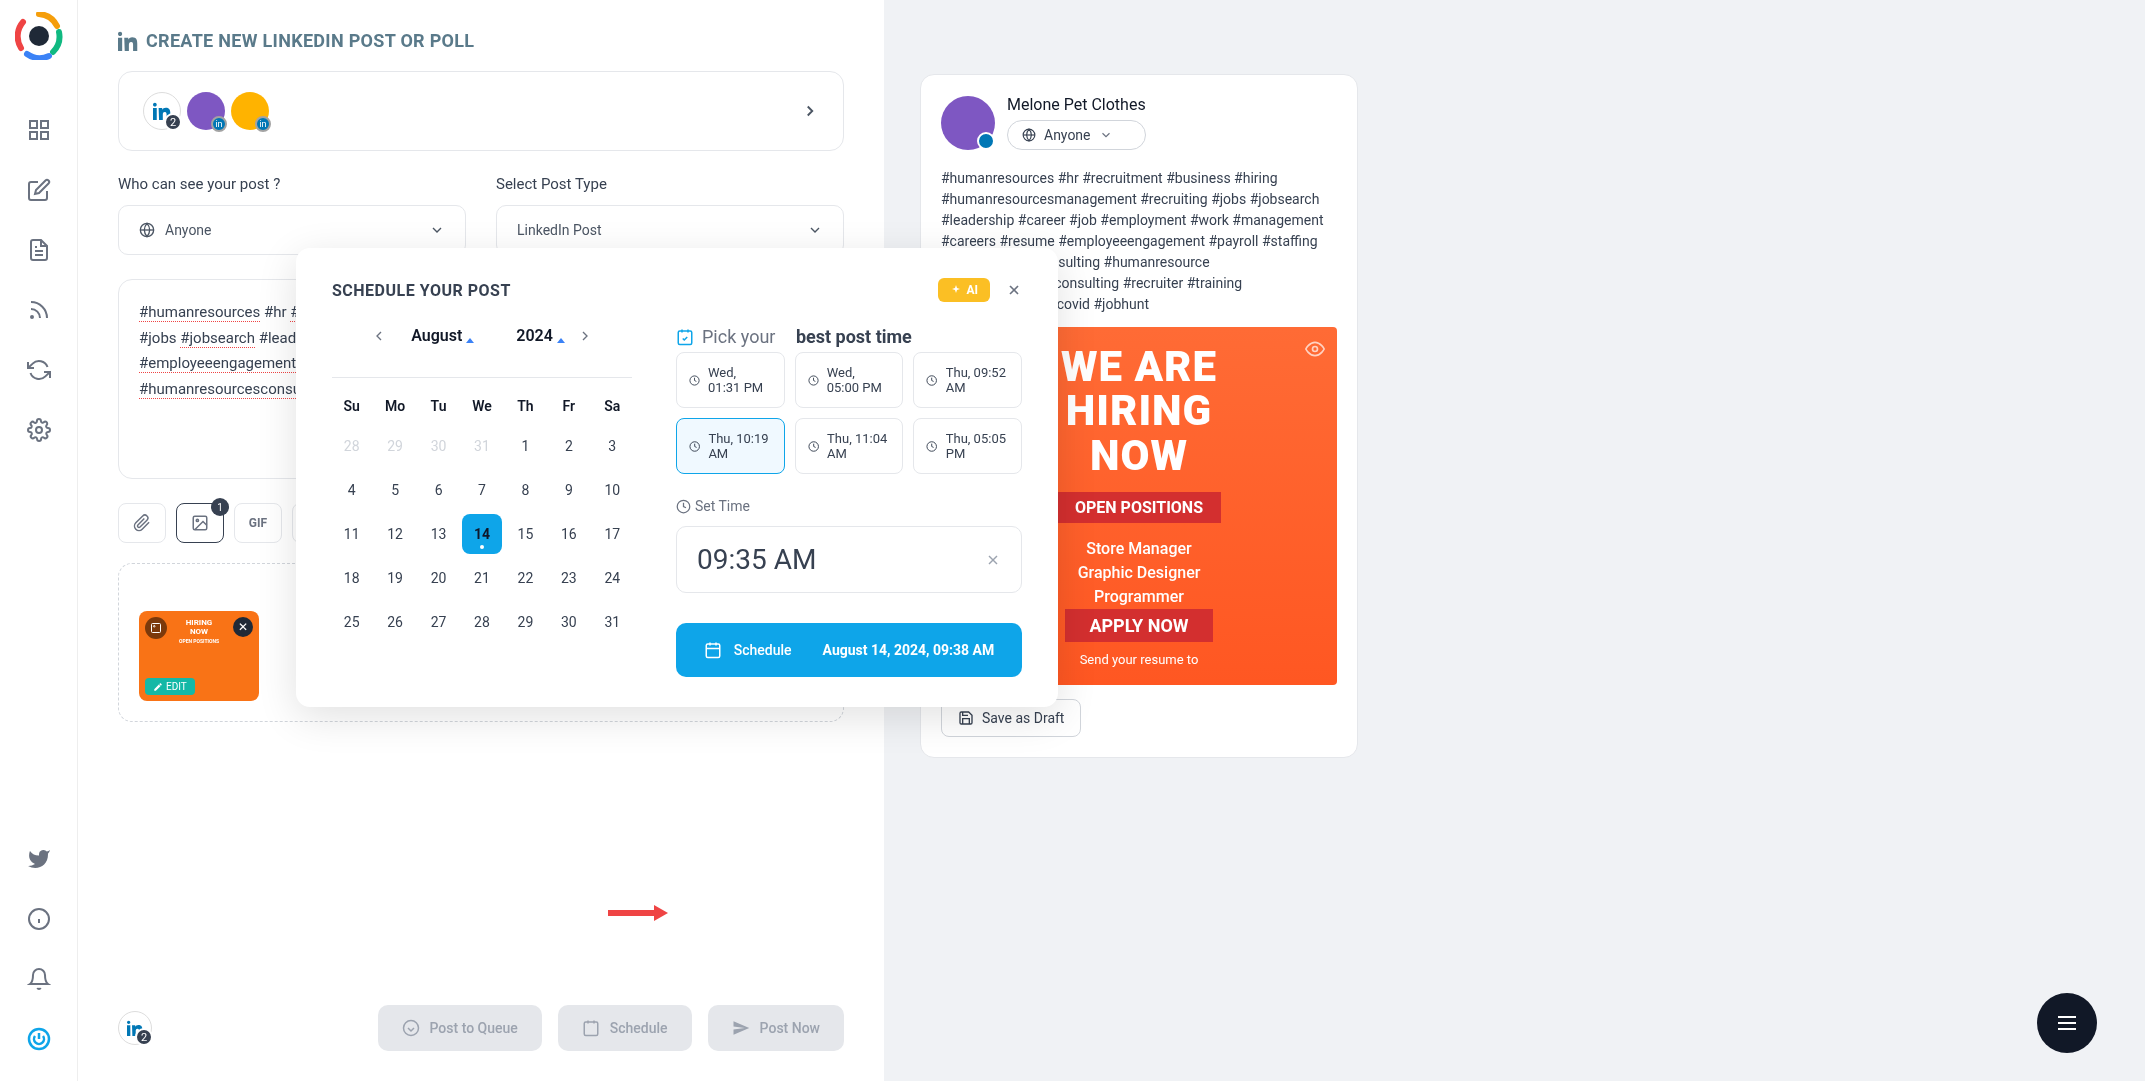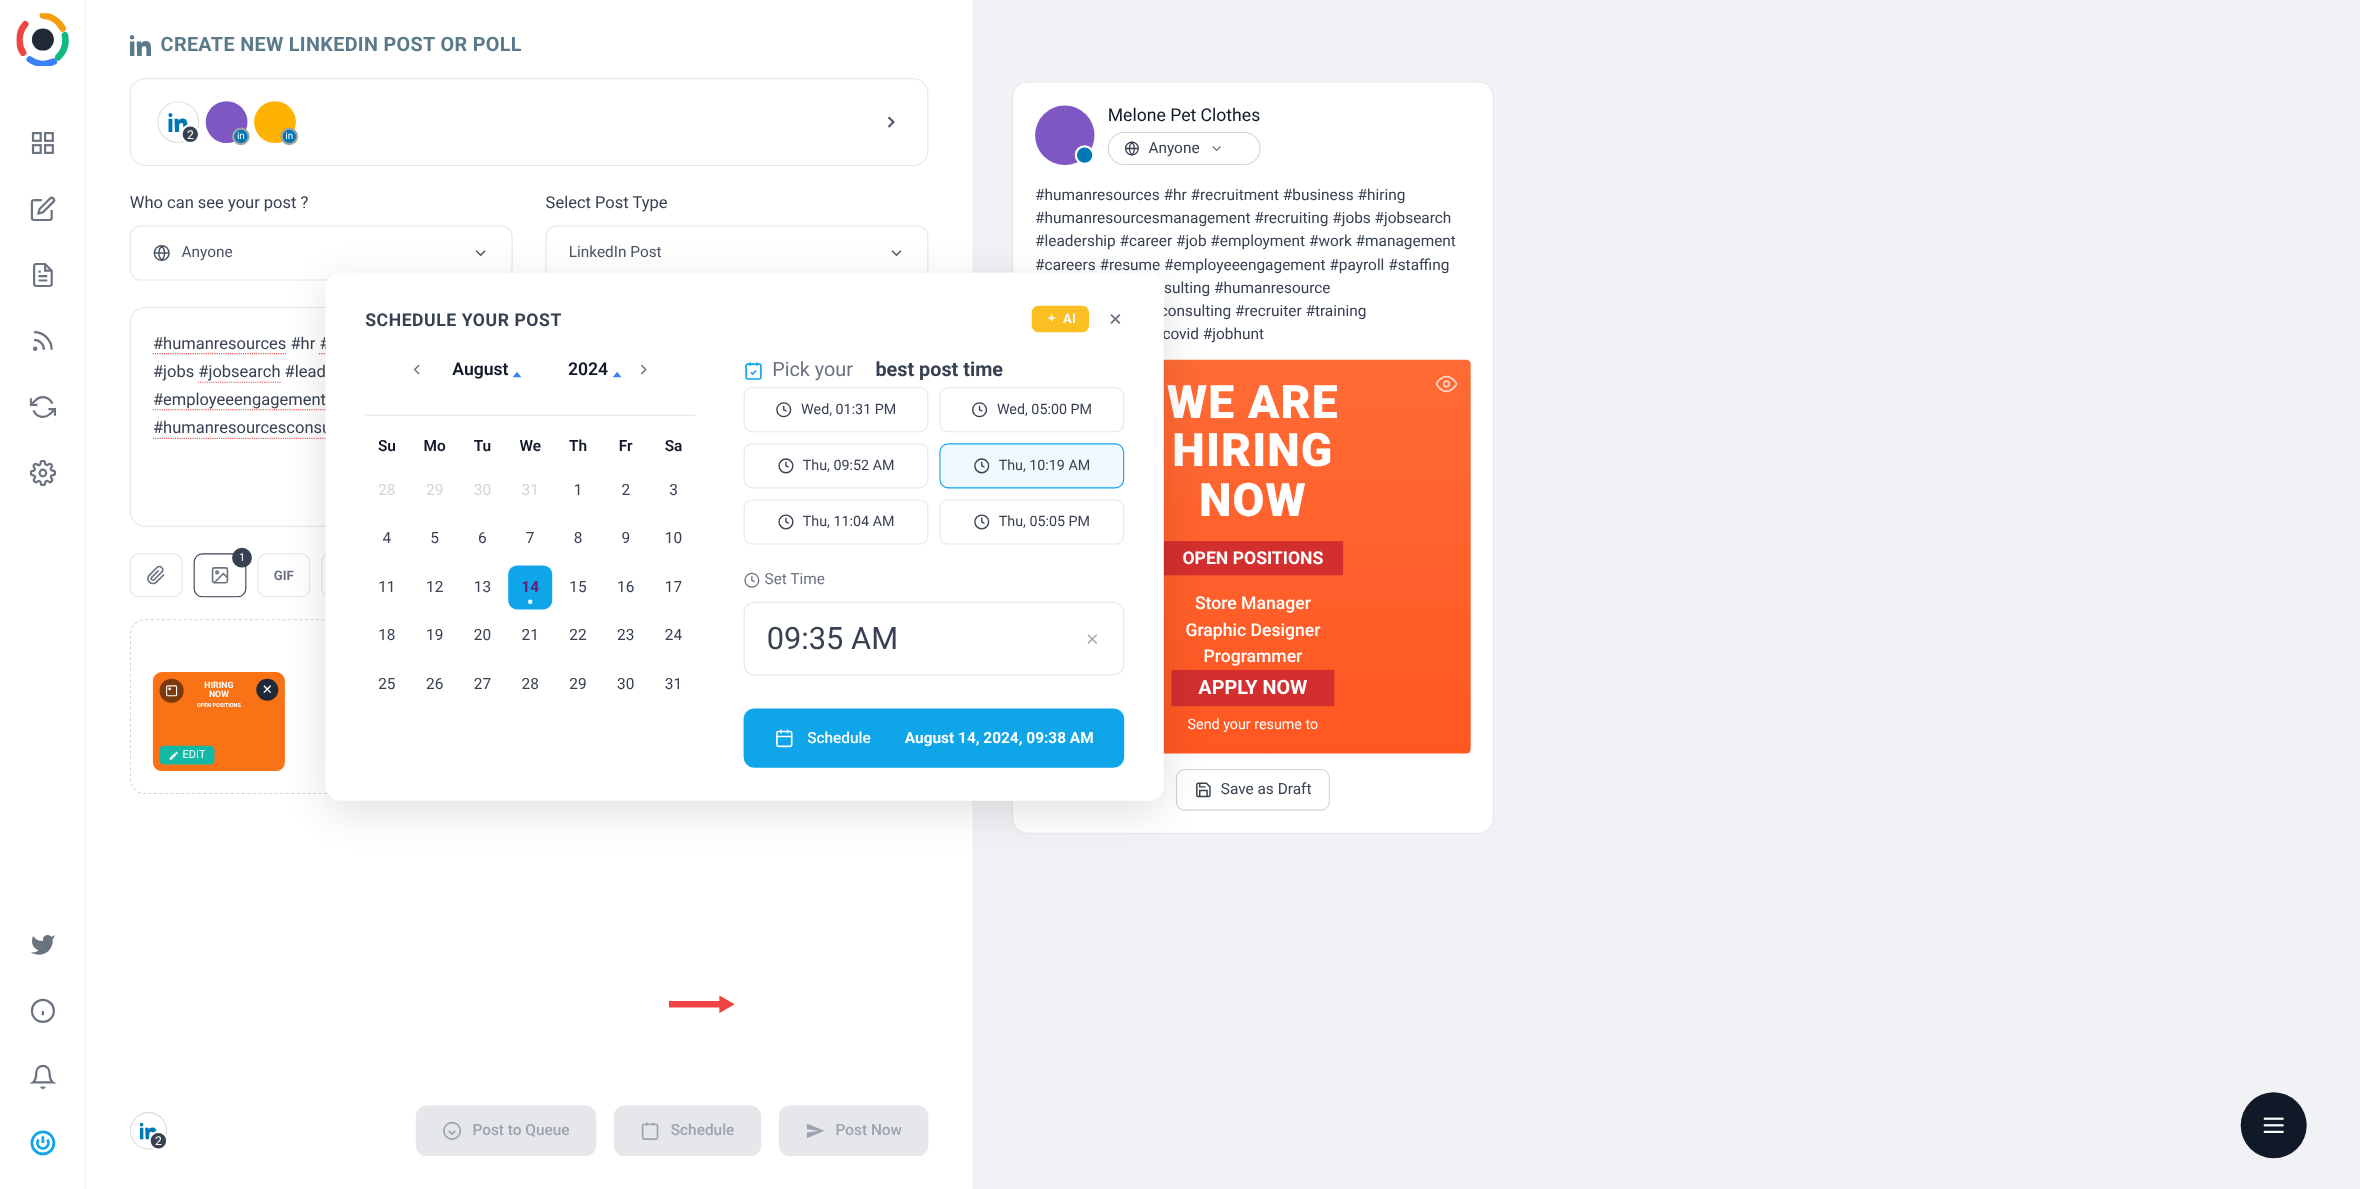--- a/index.html
+++ b/index.html
@@ -53,46 +53,46 @@
 .anyone-pill{border:1px solid #d1d5db;border-radius:20px;padding:6px 14px;display:flex;align-items:center;gap:8px;color:#374151;font-size:14px;margin-top:6px}
 .anyone-pill .chev{width:14px;height:14px;color:#6b7280}
 .preview-text{color:#374151;font-size:14px;line-height:1.5;margin-bottom:12px}
 .preview-img{width:100%;height:358px;background:linear-gradient(180deg,#ff6b35 0%,#ff5722 100%);border-radius:4px;display:flex;flex-direction:column;align-items:center;justify-content:center;color:#fff;padding:20px;text-align:center;position:relative}
 .preview-img .big-text{font-size:42px;font-weight:900;line-height:1.05;margin-bottom:14px;letter-spacing:1px}
 .preview-img .open-pos{background:#d32f2f;padding:6px 18px;font-size:16px;font-weight:700;margin-bottom:14px}
 .preview-img .positions{font-size:16px;font-weight:500;line-height:1.5}
 .preview-img .apply{background:#d32f2f;padding:6px 24px;font-size:18px;font-weight:700}
 .preview-img .eye{position:absolute;top:12px;right:12px;width:20px;height:20px;color:rgba(255,255,255,0.7)}
 .preview-img .resume-text{font-size:13px;margin-top:10px}
-.save-draft{margin-top:14px;display:flex;justify-content:center}
+.save-draft{margin-top:14px;display:flex;justify-content:flex-start}
 .save-draft-btn{border:1px solid #d1d5db;border-radius:8px;padding:10px 16px;display:flex;align-items:center;gap:8px;color:#374151;font-size:14px;background:#fff}
 
 .popup{position:absolute;left:296px;top:248px;width:762px;background:#fff;border-radius:14px;box-shadow:0 10px 40px rgba(0,0,0,0.12);padding:30px 36px;z-index:10}
 .popup-head{display:flex;align-items:center;margin-bottom:24px}
 .popup-title{color:#374151;font-weight:700;font-size:16px;letter-spacing:0.5px}
 .ai-pill{margin-left:auto;background:#fbbf24;color:#fff;padding:5px 12px;border-radius:6px;font-size:12px;font-weight:700;display:flex;align-items:center;gap:4px;margin-right:16px}
 .popup-close{width:16px;height:16px;color:#6b7280;cursor:pointer}
 .popup-body{display:flex;gap:44px}
 .calendar{flex:0 0 300px}
 .cal-head{display:flex;align-items:center;justify-content:center;gap:24px;margin-bottom:32px}
 .cal-nav{width:16px;height:16px;color:#6b7280;cursor:pointer}
 .cal-month{font-size:16px;font-weight:600;color:#111827;position:relative}
 .cal-year{font-size:16px;font-weight:600;color:#111827;position:relative;margin-left:30px}
 .cal-month::after,.cal-year::after{content:"";position:absolute;right:-12px;bottom:2px;width:0;height:0;border-left:4px solid transparent;border-right:4px solid transparent;border-bottom:5px solid #3b82f6}
 .cal-grid{display:grid;grid-template-columns:repeat(7,1fr);gap:4px;border-top:1px solid #e5e7eb;padding-top:12px}
 .cal-dow{text-align:center;color:#111827;font-weight:600;font-size:14px;padding:8px 0}
 .cal-day{text-align:center;padding:10px 0;color:#374151;font-size:14px;border-radius:8px;min-height:40px;display:flex;align-items:center;justify-content:center}
 .cal-day.faded{color:#d1d5db}
-.cal-day.selected{background:#0ea5e9;color:#701a75;font-weight:700;position:relative}
+.cal-day.selected{background:#0ea5e9;color:#0f172a;font-weight:700;position:relative}
 .cal-day.selected::after{content:"";position:absolute;bottom:5px;left:50%;transform:translateX(-50%);width:4px;height:4px;border-radius:50%;background:#fff}
 .time-panel{flex:1}
 .pick-label{display:flex;align-items:center;gap:8px;color:#6b7280;font-size:18px;margin-bottom:5px}
 .pick-label svg{color:#0ea5e9;width:18px;height:18px}
 .pick-label b{font-weight:700;color:#374151}
-.time-grid{display:grid;grid-template-columns:1fr 1fr;gap:10px;margin-bottom:24px}
+.time-grid{display:grid;grid-template-columns:1fr 1fr 1fr;gap:10px;margin-bottom:24px}
 .time-chip{border:1px solid #e5e7eb;border-radius:8px;padding:12px;display:flex;align-items:center;justify-content:center;gap:8px;color:#374151;font-size:13px}
 .time-chip svg{width:15px;height:15px;color:#374151}
 .time-chip.highlight{border-color:#0ea5e9;background:#f0f9ff}
 .set-time-label{display:flex;align-items:center;gap:4px;color:#6b7280;font-size:14px;margin-bottom:12px}
 .time-input{border:1px solid #e5e7eb;border-radius:10px;padding:16px 20px;display:flex;align-items:center}
 .time-value{font-size:28px;color:#374151;font-weight:400}
 .time-input .x{margin-left:auto;width:16px;height:16px;color:#9ca3af}
 .schedule-btn{margin-top:30px;background:#0ea5e9;color:#fff;border-radius:10px;padding:18px;display:flex;align-items:center;justify-content:center;gap:12px;font-size:14px;font-weight:500}
 .schedule-btn svg{width:18px;height:18px}
 .schedule-btn .date{font-weight:700}

